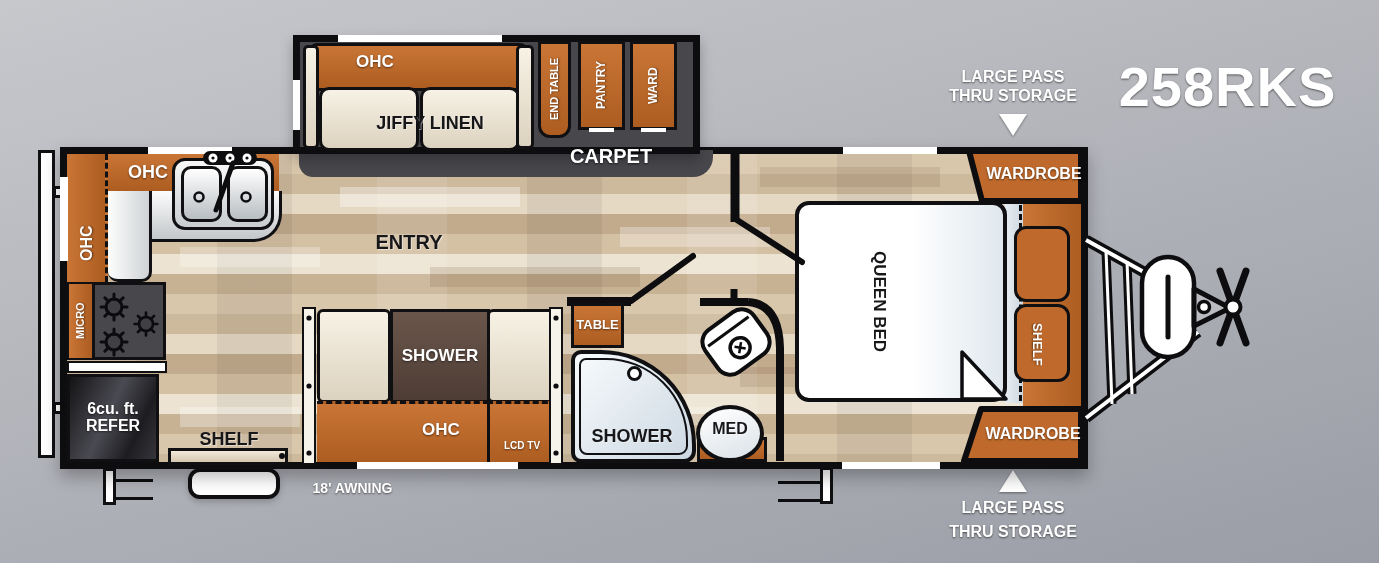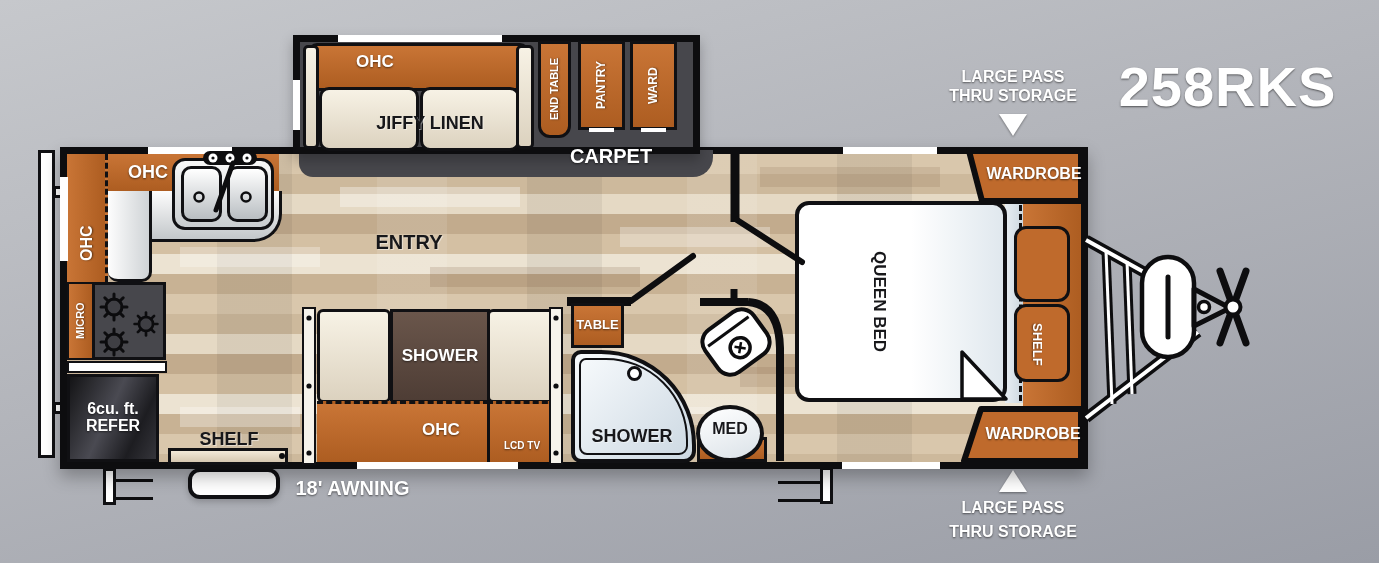--- a/index.html
+++ b/index.html
@@ -45,21 +45,21 @@
 
   <div class="abs" style="left:115px;top:479px;width:38px;height:3px;background:#0d0d0f;"></div>
   <div class="abs" style="left:115px;top:497px;width:38px;height:3px;background:#0d0d0f;"></div>
   <div class="abs" style="left:103px;top:468px;width:13px;height:37px;background:#fff;border:3px solid #101013;box-sizing:border-box;"></div>
 
   <div class="abs" style="left:778px;top:481px;width:44px;height:3px;background:#0d0d0f;"></div>
   <div class="abs" style="left:778px;top:499px;width:44px;height:3px;background:#0d0d0f;"></div>
   <div class="abs" style="left:820px;top:467px;width:13px;height:37px;background:#fff;border:3px solid #101013;box-sizing:border-box;"></div>
 
   <div class="abs" style="left:188px;top:468px;width:92px;height:31px;background:#fff;border:4px solid #101013;border-radius:12px;box-sizing:border-box;box-shadow:0 3px 6px rgba(0,0,0,.2);"></div>
-  <div class="lbl wt" style="left:300px;top:478px;width:105px;height:20px;font-size:20px;">18' AWNING</div>
+  <div class="lbl wt" style="left:300px;top:478px;width:105px;height:20px;font-size:14px;">18' AWNING</div>
 
   <div id="trailer-body"></div>
   <div class="plank" style="left:340px;top:187px;width:180px;height:20px;background:rgba(255,255,255,.35);"></div>
   <div class="plank" style="left:430px;top:267px;width:210px;height:20px;background:rgba(120,90,60,.18);"></div>
   <div class="plank" style="left:620px;top:227px;width:150px;height:20px;background:rgba(255,255,255,.3);"></div>
   <div class="plank" style="left:760px;top:167px;width:180px;height:20px;background:rgba(120,90,60,.15);"></div>
   <div class="plank" style="left:180px;top:247px;width:140px;height:20px;background:rgba(255,255,255,.28);"></div>
   <div class="plank" style="left:600px;top:407px;width:120px;height:18px;background:rgba(255,255,255,.25);"></div>
   <div class="plank" style="left:740px;top:367px;width:120px;height:20px;background:rgba(120,90,60,.15);"></div>
   <div class="plank" style="left:180px;top:407px;width:120px;height:20px;background:rgba(255,255,255,.3);"></div>

